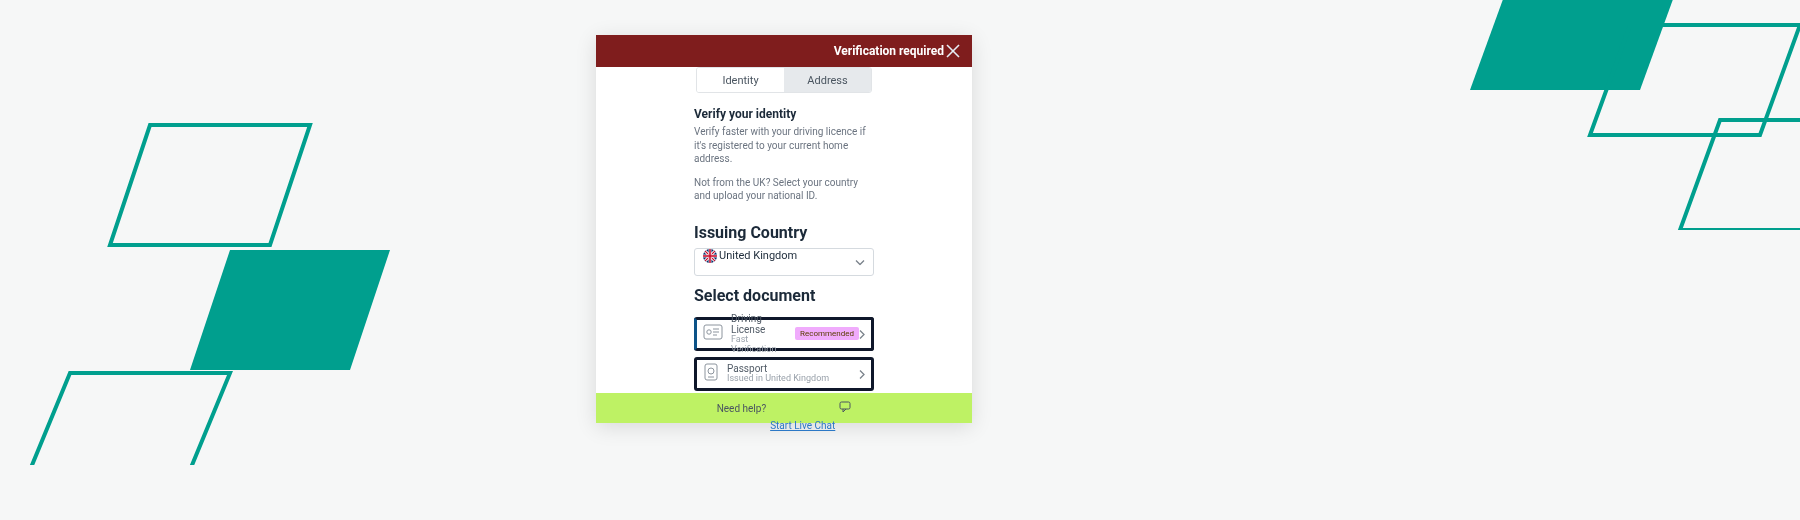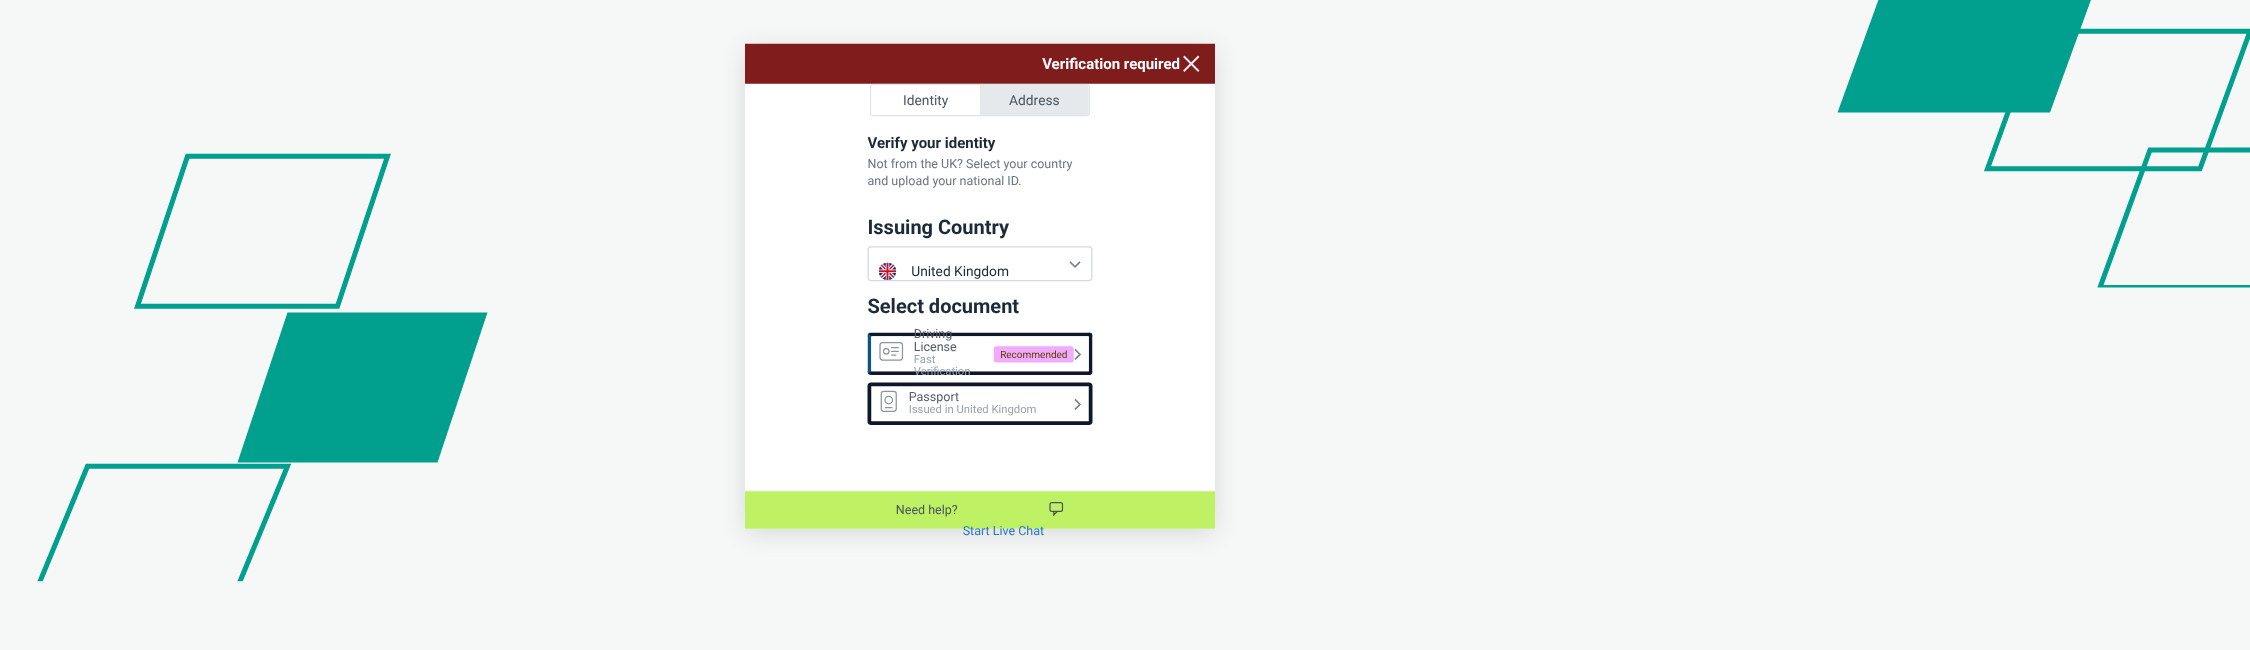--- a/index.html
+++ b/index.html
@@ -48,21 +48,21 @@
     margin-top: 14px;
     display: flex; flex-direction: column;
   }
 
   .heading { font-size: 12px; font-weight: 700; color: #1c2a39; margin-bottom: 4px; }
   .subheading { font-size: 16px; font-weight: 700; color: #1c2a39; margin: 10px 0 6px 0; }
   .para { font-size: 10px; color: #6b7480; line-height: 1.35; margin-bottom: 10px; }
 
   .select-box {
     height: 28px; border: 1px solid #d5dadf; border-radius: 3px;
-    display: flex; align-items: flex-end; padding: 0 8px; gap: 12px;
+    display: flex; align-items: flex-start; padding: 0 8px; gap: 2px;
     font-size: 11px; color: #1c2a39; cursor: pointer;
     position: relative;
   }
   .select-box .chev { position: absolute; right: 8px; top: 50%; transform: translateY(-50%); }
 
   .doc-card {
     height: 34px; border: 3px solid #0f172a; border-radius: 3px;
     display: flex; align-items: center; padding: 0 8px 0 6px; gap: 8px;
     cursor: pointer; margin-top: 6px; position: relative;
   }
@@ -74,21 +74,21 @@
     background: #f0abfc; color: #5a3b00; font-size: 8px; font-weight: 400;
     padding: 2px 5px; border-radius: 2px; margin-left: auto; margin-right: 4px; text-align: right;
   }
   .doc-card .chev { position: absolute; right: 6px; top: 50%; transform: translateY(-50%); }
 
   .dialog-footer {
     height: 30px; background: #bef264;
     display: flex; align-items: center; justify-content: center;
     gap: 4px; font-size: 10px; color: #4a5560;
   }
-  .link { color: #2b78c6; cursor: pointer; margin-top: 35px; }
+  .link { color: #2b78c6; text-decoration: underline; cursor: pointer; margin-top: 35px; }
 
   .flag-uk {
     width: 14px; height: 14px; border-radius: 50%; overflow: hidden; display: inline-block;
   }
 </style>
 </head>
 <body>
 
 <div class="deco" style="left:-30px; top:115px;">
   <svg width="440" height="350" viewBox="0 0 440 350">
@@ -117,20 +117,21 @@
   </div>
 
   <div class="dialog-body">
     <div class="tabs">
       <div class="tab active">Identity</div>
       <div class="tab inactive">Address</div>
     </div>
 
     <div class="content">
       <div class="heading">Verify your identity</div>
+      <div class="para">Verify faster with your driving licence if it's registered to your current home address.</div>
       <div class="para">Not from the UK? Select your country and upload your national ID.</div>
 
       <div class="subheading">Issuing Country</div>
       <div class="select-box">
         <span class="flag-uk">
           <svg viewBox="0 0 14 14" width="14" height="14">
             <rect width="14" height="14" fill="#0a2f6b"></rect>
             <path d="M0 0 L14 14 M14 0 L0 14" stroke="#fff" stroke-width="3"></path>
             <path d="M0 0 L14 14 M14 0 L0 14" stroke="#c8102e" stroke-width="1.2"></path>
             <rect x="5.6" width="2.8" height="14" fill="#fff"></rect>

